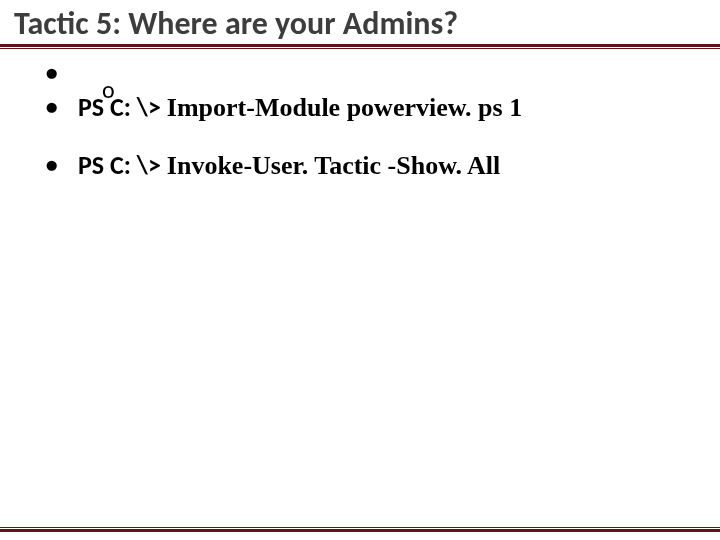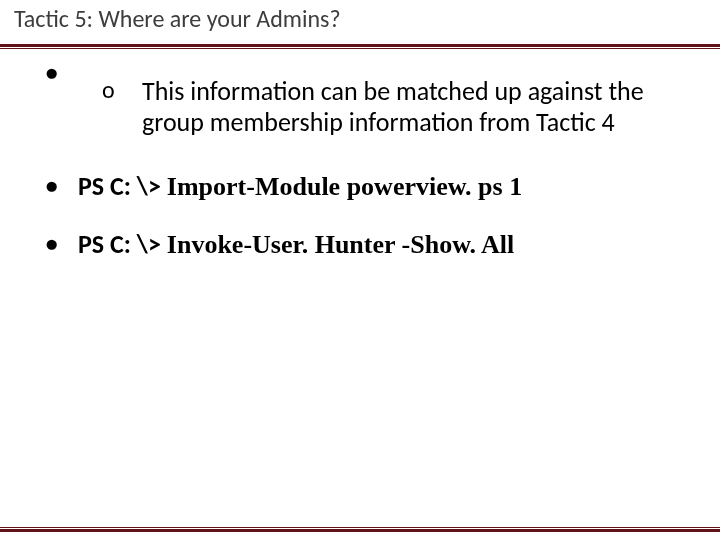--- a/index.html
+++ b/index.html
@@ -15,23 +15,23 @@
   .slide {
     position: relative;
     width: 720px;
     height: 540px;
     box-sizing: border-box;
   }
   .title {
     position: absolute;
     left: 14px;
     top: 4px;
-    font-size: 24px;
+    font-size: 32px;
     color: #3d3d3d;
-    font-weight: 400;
+    font-weight: 700;
   }
   .title-rule {
     position: absolute;
     left: 0;
     top: 44px;
     width: 720px;
     height: 5px;
   }
   .title-rule .thick {
     position: absolute;
@@ -124,31 +124,30 @@
   </div>
 
   <div class="body">
 
     <div class="b1">
       <span class="bullet">●</span>
     </div>
 
     <div class="b2">
       <span class="bullet">o</span>
-      <span>This information can be matched up against the group membership information from Tactic 4</span>
     </div>
 
     <div class="b1" style="margin-top:32px; margin-bottom:26px;">
       <span class="bullet">●</span>
       <span class="cmd-prefix">PS C: \&gt; </span><span class="cmd-bold">Import-Module powerview. ps 1</span>
     </div>
 
     <div class="b1">
       <span class="bullet">●</span>
-      <span class="cmd-prefix">PS C: \&gt; </span><span class="cmd-bold">Invoke-User. Hunter -Show. All</span>
+      <span class="cmd-prefix">PS C: \&gt; </span><span class="cmd-bold">Invoke-User. Tactic -Show. All</span>
     </div>
 
   </div>
 
   <div class="bottom-rule">
     <div class="thin"></div>
     <div class="thick"></div>
   </div>
 
 </div>

